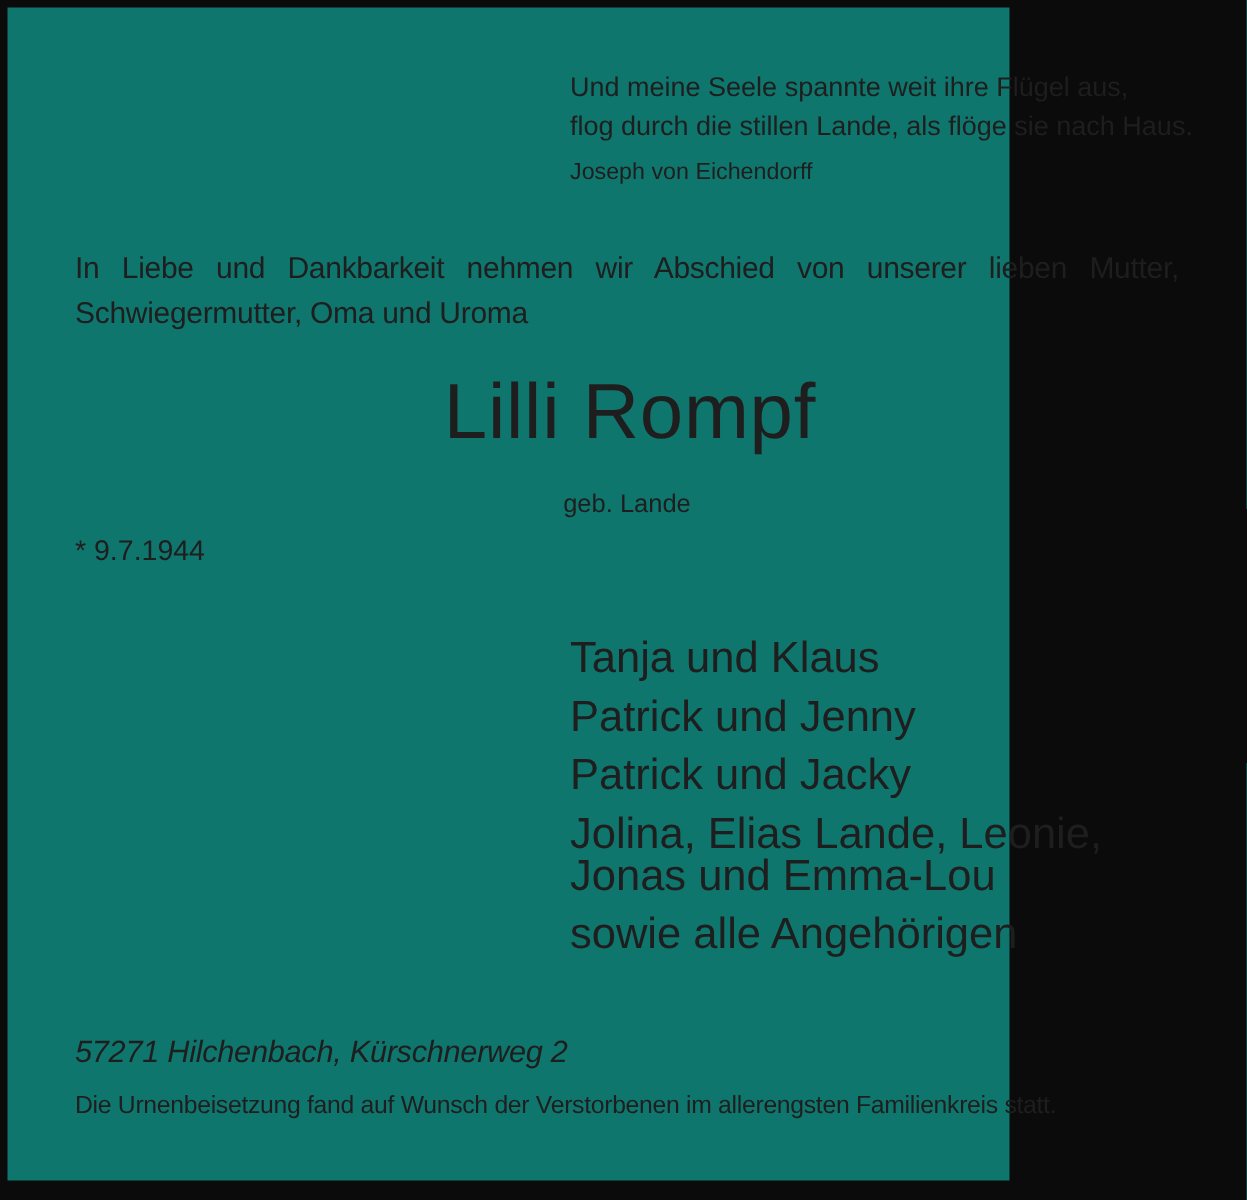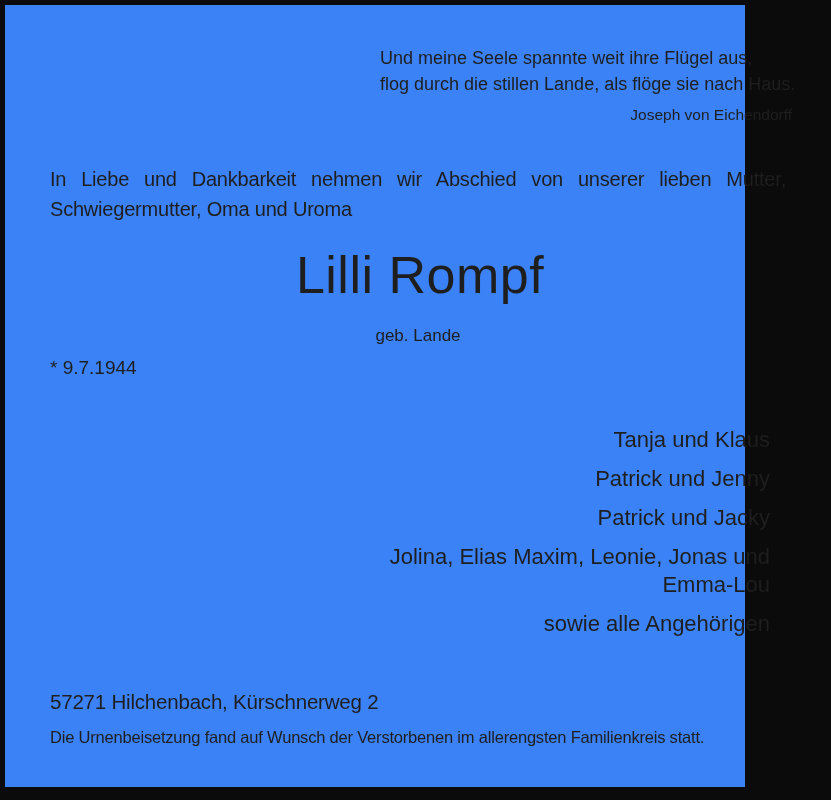--- a/index.html
+++ b/index.html
@@ -4,34 +4,34 @@
 <style>
   html,body{margin:0;padding:0;}
   body{
     width:831px;height:800px;
     background:#0b0b0b;
     position:relative;
     font-family:"Liberation Sans", sans-serif;
     overflow:hidden;
   }
   .page{
-    position:absolute;left:5px;top:5px;width:740px;height:782px;
-    background:#3b82f6;color:#1e1e1e;
+    position:absolute;left:5px;top:5px;width:668px;height:782px;
+    background:#0f766e;color:#1e1e1e;
   }
   .abs{position:absolute;}
   .quote-block{top:40px;left:375px;width:412px;}
   .quote-line{font-size:18px;line-height:26px;white-space:nowrap;}
-  .quote-attribution{font-size:15.5px;line-height:20px;margin-top:8px;text-align:right;}
+  .quote-attribution{font-size:15.5px;line-height:20px;margin-top:8px;text-align:left;}
   .intro{top:160px;left:45px;width:736px;font-size:20px;line-height:29.5px;text-align:justify;letter-spacing:-0.2px;}
   .deceased-name{top:238px;left:47px;width:736px;text-align:center;font-size:52px;line-height:64px;letter-spacing:0.5px;}
   .maiden-name{top:320px;left:45px;width:736px;text-align:center;font-size:17px;line-height:22px;}
   .dates{top:351px;left:45px;width:736px;display:flex;justify-content:center;gap:48px;font-size:19px;line-height:24px;flex-direction:column;}
   .mourners{top:421px;left:375px;width:390px;}
-  .mourner{font-size:22px;line-height:27.5px;margin-bottom:11.5px;text-align:right;}
-  .address{top:684px;left:45px;font-size:20.5px;line-height:26px;white-space:nowrap;letter-spacing:-0.2px;}
+  .mourner{font-size:29px;line-height:27.5px;margin-bottom:11.5px;}
+  .address{top:684px;left:45px;font-size:20.5px;line-height:26px;white-space:nowrap;letter-spacing:-0.2px;font-style:italic;}
   .closing{top:722px;left:45px;font-size:16.5px;line-height:21px;white-space:nowrap;letter-spacing:-0.2px;text-align:center;}
 </style>
 </head>
 <body>
 
 <div class="page">
 
   <div class="abs quote-block">
     <div class="quote-line">Und meine Seele spannte weit ihre Flügel aus,</div>
     <div class="quote-line">flog durch die stillen Lande, als flöge sie nach Haus.</div>
@@ -45,21 +45,21 @@
   <div class="abs maiden-name">geb. Lande</div>
 
   <div class="abs dates">
     <span>* 9.7.1944</span>
   </div>
 
   <div class="abs mourners">
     <div class="mourner">Tanja und Klaus</div>
     <div class="mourner">Patrick und Jenny</div>
     <div class="mourner">Patrick und Jacky</div>
-    <div class="mourner">Jolina, Elias Maxim, Leonie, Jonas und Emma-Lou</div>
+    <div class="mourner">Jolina, Elias Lande, Leonie, Jonas und Emma-Lou</div>
     <div class="mourner">sowie alle Angehörigen</div>
   </div>
 
   <div class="abs address">57271 Hilchenbach, Kürschnerweg 2</div>
 
   <div class="abs closing">Die Urnenbeisetzung fand auf Wunsch der Verstorbenen im allerengsten Familienkreis statt.</div>
 
 </div>
 
 </body></html>

